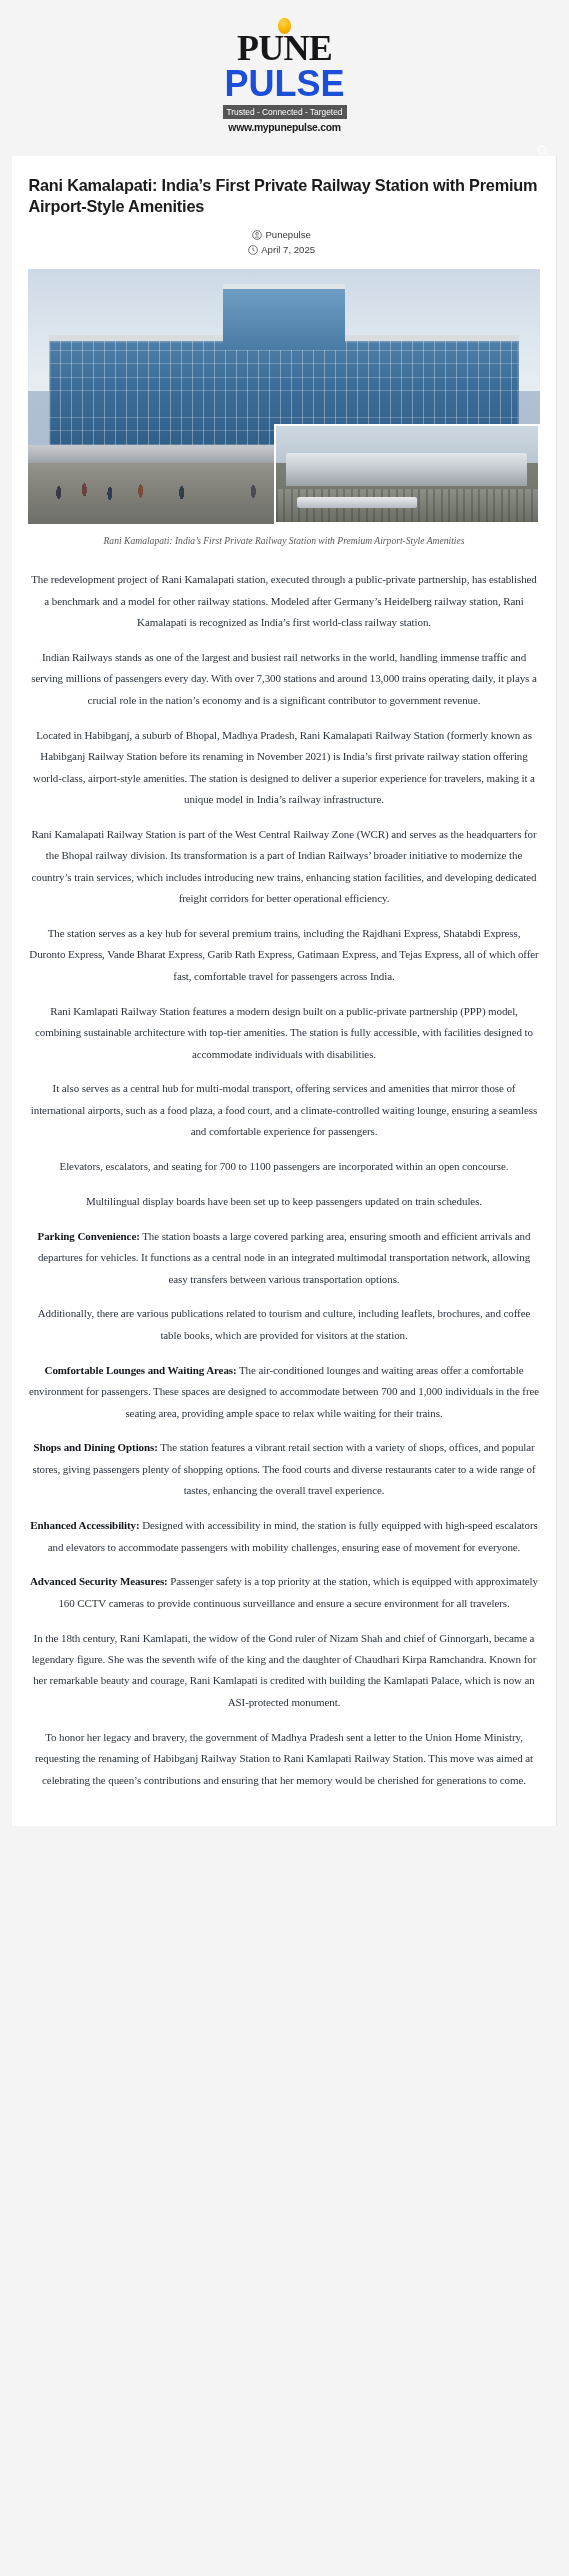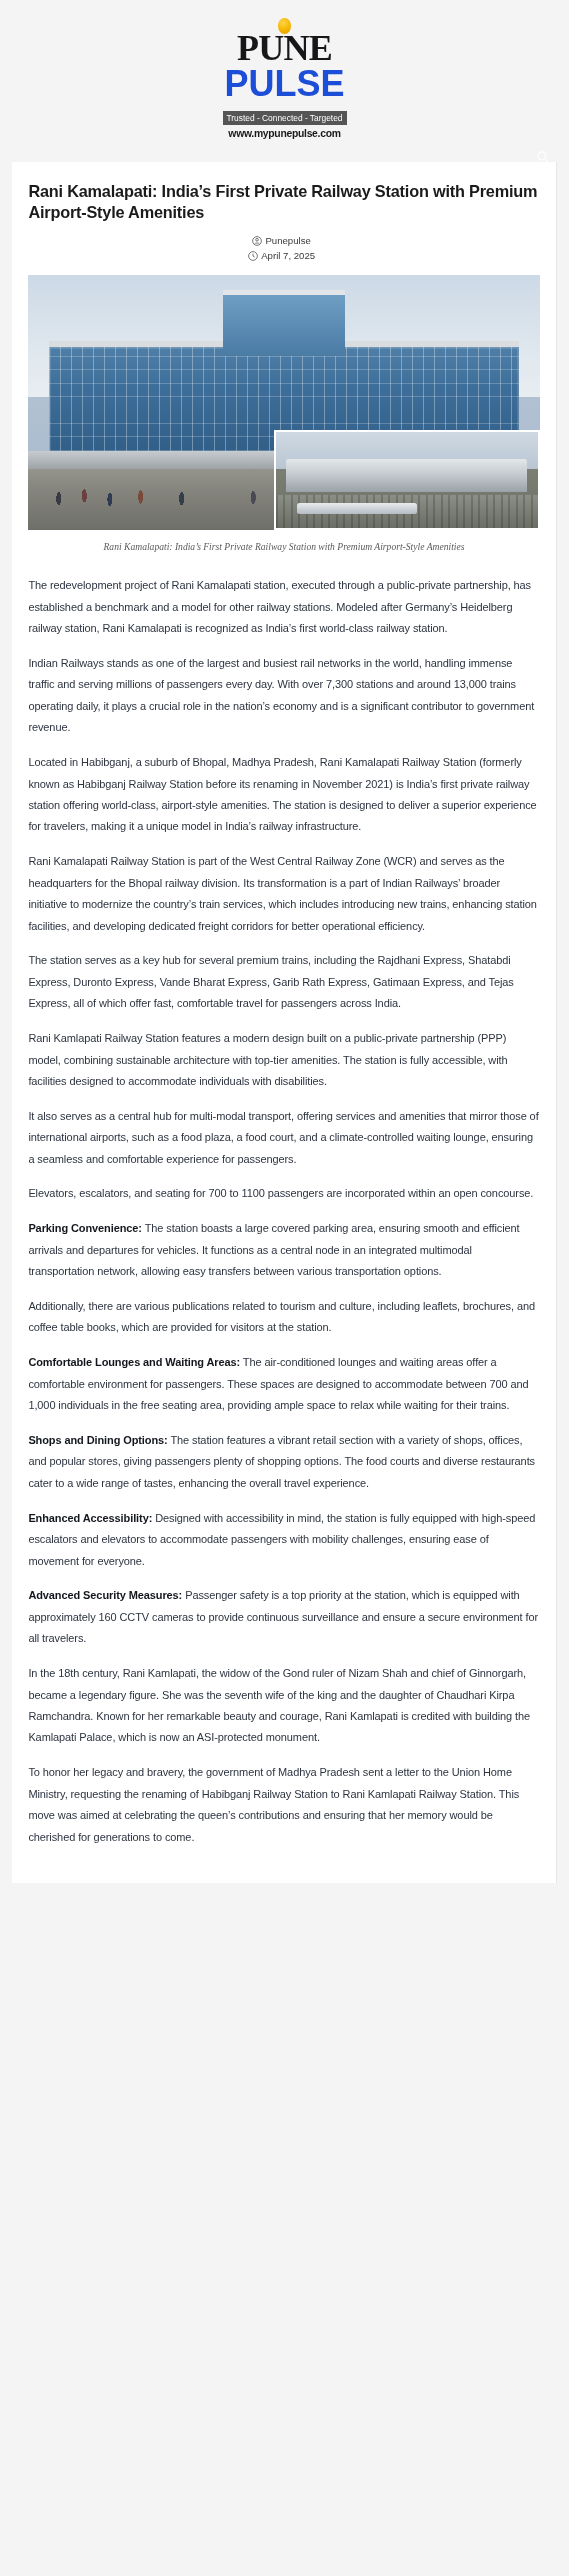--- a/index.html
+++ b/index.html
@@ -44,21 +44,21 @@
     letter-spacing: 0px;
     color: #1d4ed8;
     margin: 1.7px 0 0 0;
   }
   .logo-tag {
     background: #555556;
     color: #ffffff;
     font-size: 8.4px;
     letter-spacing: 0px;
     padding: 1.7px 0 2.5px 0;
-    margin-top: 11px;
+    margin-top: 5px;
     width: 100%;
   }
   .logo-url {
     font-family: "Liberation Sans", sans-serif;
     font-weight: bold;
     font-size: 10.4px;
     color: #1a1a1a;
     margin-top: 2.5px;
     letter-spacing: -0.3px;
   }
@@ -193,26 +193,27 @@
     font-family: "Liberation Sans", sans-serif;
     font-weight: bold;
     font-style: italic;
     font-size: 11px;
     line-height: 1.46;
     color: #161616;
     margin: 0 0 15px 0;
     letter-spacing: -0.1px;
   }
   p.body {
-    font-family: Liberation Sans, sans-serif;
+    font-family: Liberation Serif, serif;
     font-size: 11px;
     line-height: 1.95;
     color: #2d3440;
     margin: 0 0 13.4px 0;
     letter-spacing: -0.1px;
+    text-align: center;
   }
   p.body b, p.body strong {
     color: #13171d;
     font-weight: bold;
   }
 </style>
 </head>
 <body>
 
 <div class="page">
@@ -282,20 +283,21 @@
 
     <div id="article-body">
         <p class="body"><span>The redevelopment project of Rani Kamalapati station, executed through a public-private partnership, has established a benchmark and a model for other railway stations. Modeled after Germany’s Heidelberg railway station, Rani Kamalapati is recognized as India’s first world-class railway station.</span></p>
         <p class="body"><span>Indian Railways stands as one of the largest and busiest rail networks in the world, handling immense traffic and serving millions of passengers every day. With over 7,300 stations and around 13,000 trains operating daily, it plays a crucial role in the nation’s economy and is a significant contributor to government revenue.</span></p>
         <p class="body"><span>Located in Habibganj, a suburb of Bhopal, Madhya Pradesh, Rani Kamalapati Railway Station (formerly known as Habibganj Railway Station before its renaming in November 2021) is India’s first private railway station offering world-class, airport-style amenities. The station is designed to deliver a superior experience for travelers, making it a unique model in India’s railway infrastructure.</span></p>
         <p class="body"><span>Rani Kamalapati Railway Station is part of the West Central Railway Zone (WCR) and serves as the headquarters for the Bhopal railway division. Its transformation is a part of Indian Railways’ broader initiative to modernize the country’s train services, which includes introducing new trains, enhancing station facilities, and developing dedicated freight corridors for better operational efficiency.</span></p>
         <p class="body"><span>The station serves as a key hub for several premium trains, including the Rajdhani Express, Shatabdi Express, Duronto Express, Vande Bharat Express, Garib Rath Express, Gatimaan Express, and Tejas Express, all of which offer fast, comfortable travel for passengers across India.</span></p>
         <p class="body"><span>Rani Kamlapati Railway Station features a modern design built on a public-private partnership (PPP) model, combining sustainable architecture with top-tier amenities. The station is fully accessible, with facilities designed to accommodate individuals with disabilities.</span></p>
         <p class="body"><span>It also serves as a central hub for multi-modal transport, offering services and amenities that mirror those of international airports, such as a food plaza, a food court, and a climate-controlled waiting lounge, ensuring a seamless and comfortable experience for passengers.</span></p>
         <p class="body"><span>Elevators, escalators, and seating for 700 to 1100 passengers are incorporated within an open concourse.</span></p>
+        <p class="body"><span>Multilingual display boards have been set up to keep passengers updated on train schedules.</span></p>
         <p class="body"><b>Parking Convenience:</b><span> The station boasts a large covered parking area, ensuring smooth and efficient arrivals and departures for vehicles. It functions as a central node in an integrated multimodal transportation network, allowing easy transfers between various transportation options.</span></p>
         <p class="body"><span>Additionally, there are various publications related to tourism and culture, including leaflets, brochures, and coffee table books, which are provided for visitors at the station.</span></p>
         <p class="body"><b>Comfortable Lounges and Waiting Areas:</b><span> The air-conditioned lounges and waiting areas offer a comfortable environment for passengers. These spaces are designed to accommodate between 700 and 1,000 individuals in the free seating area, providing ample space to relax while waiting for their trains.</span></p>
         <p class="body"><b>Shops and Dining Options:</b><span> The station features a vibrant retail section with a variety of shops, offices, and popular stores, giving passengers plenty of shopping options. The food courts and diverse restaurants cater to a wide range of tastes, enhancing the overall travel experience.</span></p>
         <p class="body"><b>Enhanced Accessibility:</b><span> Designed with accessibility in mind, the station is fully equipped with high-speed escalators and elevators to accommodate passengers with mobility challenges, ensuring ease of movement for everyone.</span></p>
         <p class="body"><b>Advanced Security Measures:</b><span> Passenger safety is a top priority at the station, which is equipped with approximately 160 CCTV cameras to provide continuous surveillance and ensure a secure environment for all travelers.</span></p>
         <p class="body"><span>In the 18th century, Rani Kamlapati, the widow of the Gond ruler of Nizam Shah and chief of Ginnorgarh, became a legendary figure. She was the seventh wife of the king and the daughter of Chaudhari Kirpa Ramchandra. Known for her remarkable beauty and courage, Rani Kamlapati is credited with building the Kamlapati Palace, which is now an ASI-protected monument.</span></p>
         <p class="body"><span>To honor her legacy and bravery, the government of Madhya Pradesh sent a letter to the Union Home Ministry, requesting the renaming of Habibganj Railway Station to Rani Kamlapati Railway Station. This move was aimed at celebrating the queen’s contributions and ensuring that her memory would be cherished for generations to come.</span></p>
       </div>
 

